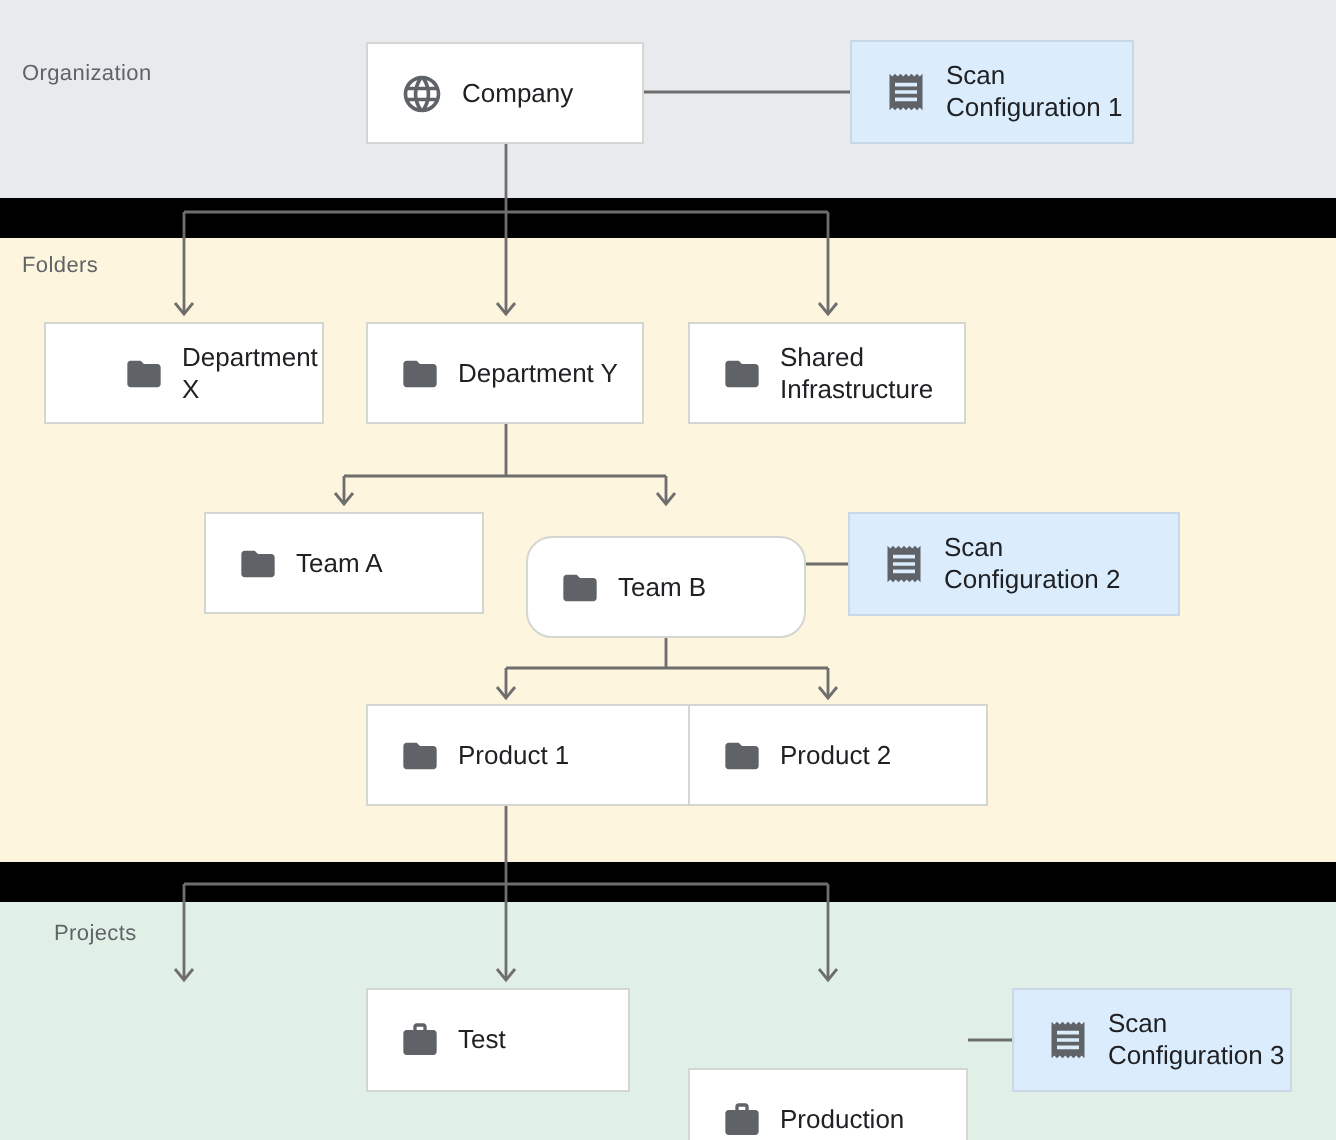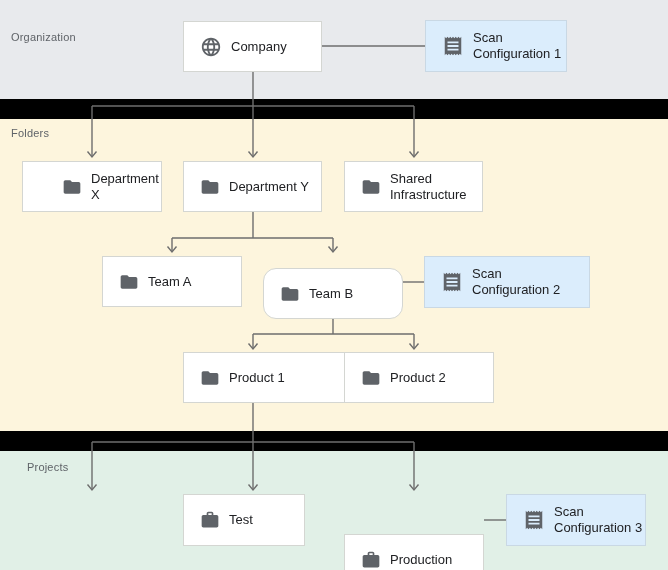--- a/index.html
+++ b/index.html
@@ -148,21 +148,21 @@
   <div class="node" style="left:344px;top:352px;width:150px;">
     <span class="icon">
       <svg width="20" height="20" viewBox="0 0 24 24">
           <path d="M10 4H4c-1.1 0-1.99.9-1.99 2L2 18c0 1.1.9 2 2 2h16c1.1 0 2-.9 2-2V8c0-1.1-.9-2-2-2h-8l-2-2z"></path>
         </svg>
     </span>
     <span class="label">Product 2</span>
   </div>
 
 
-  <div class="node" style="left:183px;top:494px;width:122px;height:52px;">
+  <div class="node" style="left:183px;top:494px;width:132px;height:52px;">
     <span class="icon">
       <svg width="20" height="20" viewBox="0 0 24 24">
           <path d="M20 6h-4V4c0-1.11-.89-2-2-2h-4c-1.11 0-2 .89-2 2v2H4c-1.11 0-1.99.89-1.99 2L2 19c0 1.11.89 2 2 2h16c1.11 0 2-.89 2-2V8c0-1.11-.89-2-2-2zm-6 0h-4V4h4v2z"></path>
         </svg>
     </span>
     <span class="label">Test</span>
   </div>
 
   <div class="node" style="left:344px;top:494px;height:52px;margin-top:40px;">
     <span class="icon">

